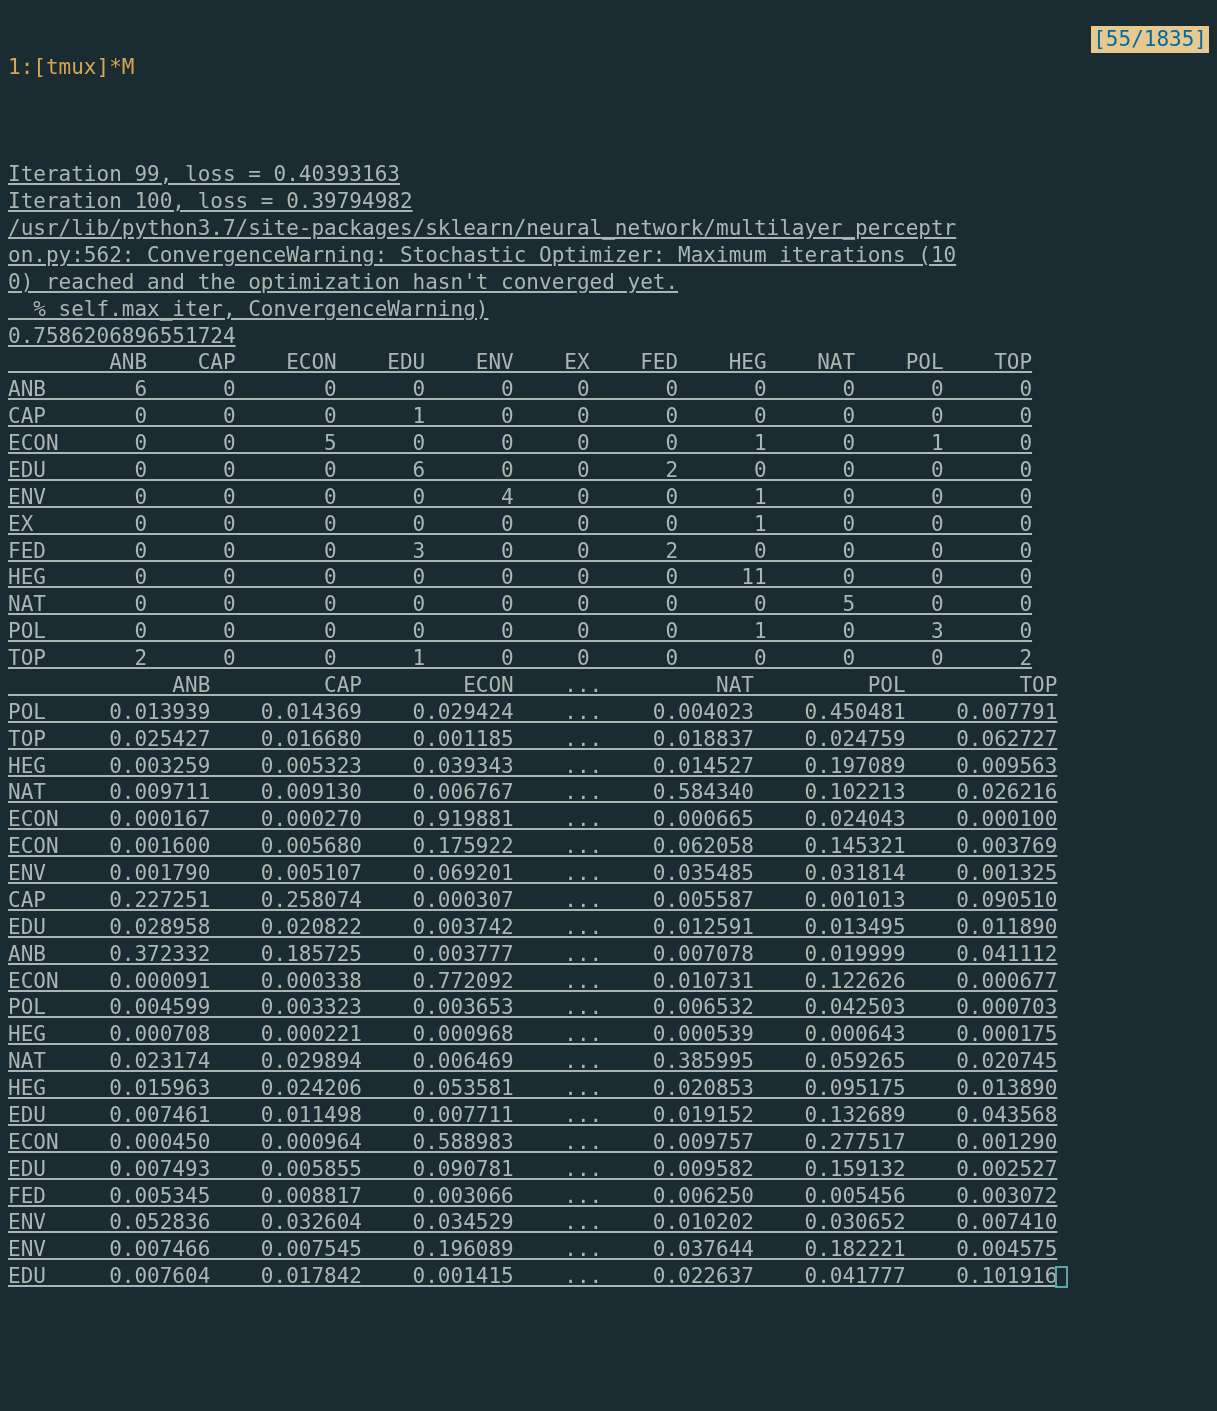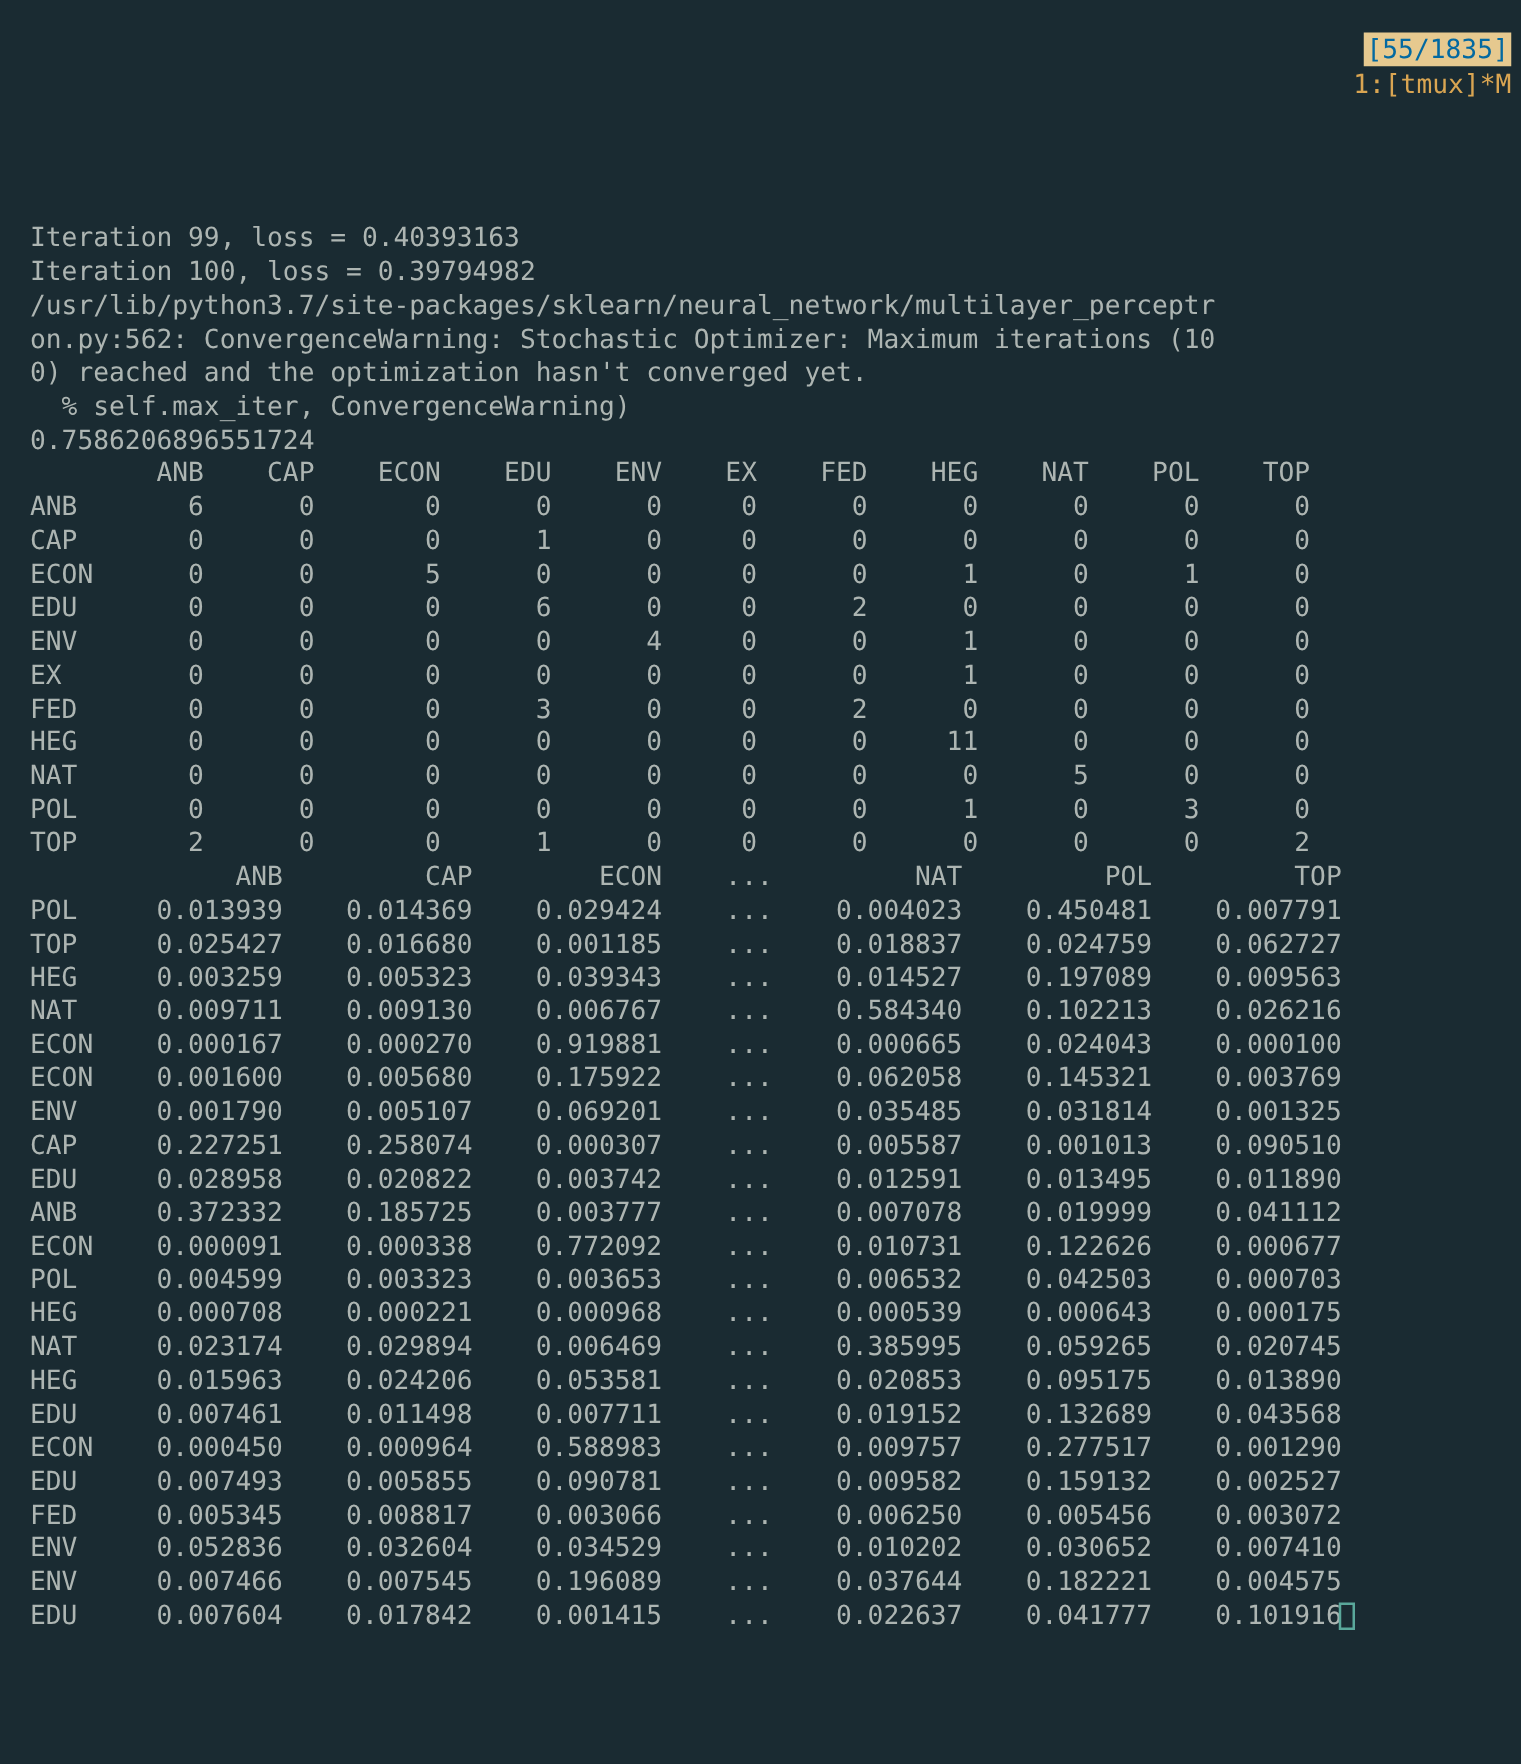--- a/index.html
+++ b/index.html
@@ -13,41 +13,41 @@
     letter-spacing: 0;
   }
   .screen {
     box-sizing: border-box;
     width: 1217px;
     min-height: 1411px;
     padding: 0 8px 8px 8px;
     white-space: pre;
   }
   .titlebar {
-    text-align: right;
+    text-align: left;
     color: #d9a552;
   }
   .search-ind {
     position: absolute;
     top: 26px;
     right: 8px;
     background: #e6c98f;
     color: #0369a1;
     padding: 0 2px;
   }
   .cursor {
     display: inline-block;
     width: 0.6em;
     height: 1.05em;
     border: 2px solid #5aa89b;
     box-sizing: border-box;
     vertical-align: text-bottom;
     margin-left: -2px;
   }
-  pre { margin: 16px; font: inherit; }
+  pre { margin: 0; font: inherit; text-decoration: underline; }
 </style>
 </head>
 <body>
 
 <div class="screen">
   <div class="titlebar">1:[tmux]*M</div>
   <span class="search-ind">[55/1835]</span>
   <pre id="out">Iteration 99, loss = 0.40393163
 Iteration 100, loss = 0.39794982
 /usr/lib/python3.7/site-packages/sklearn/neural_network/multilayer_perceptr

